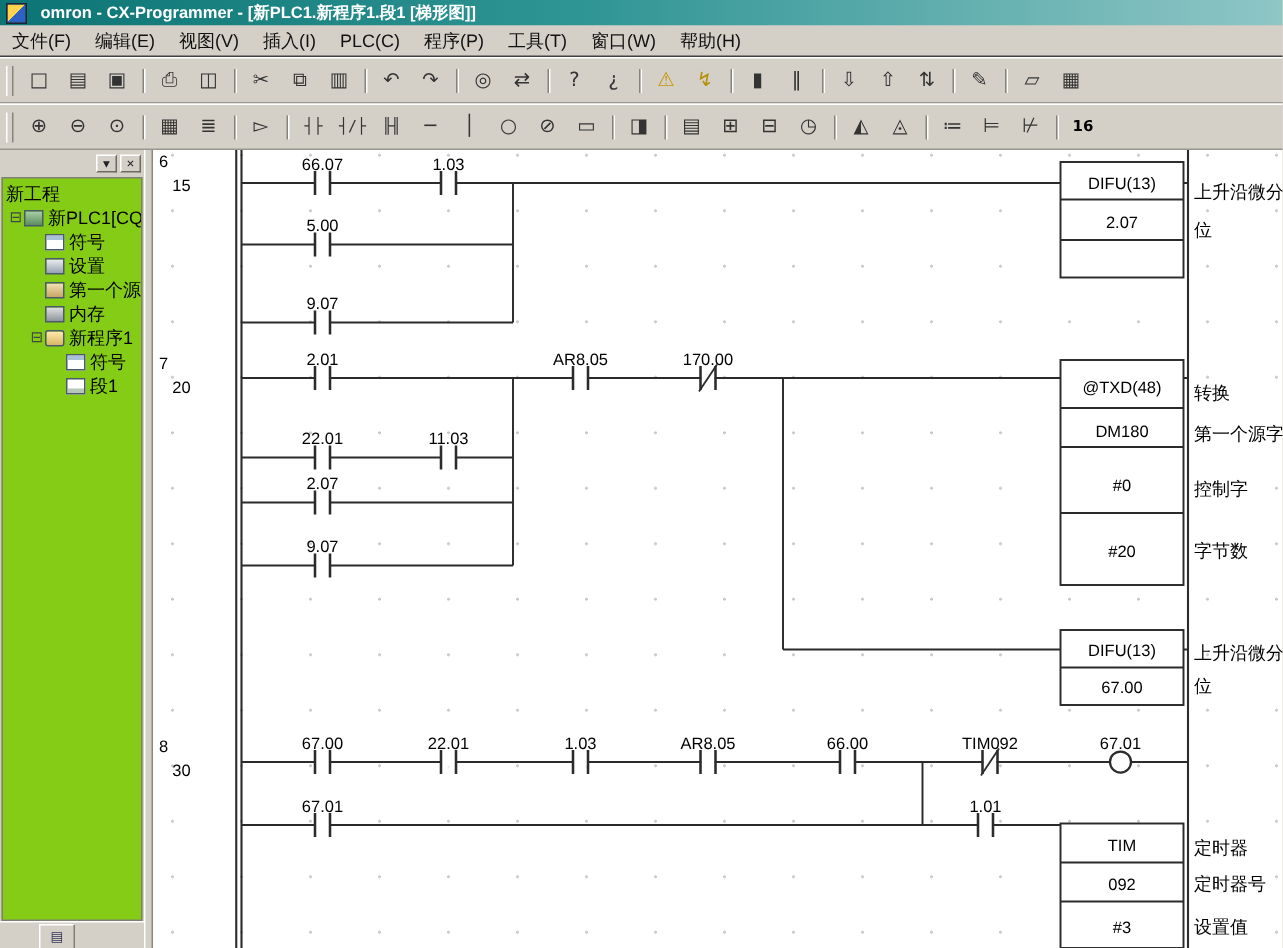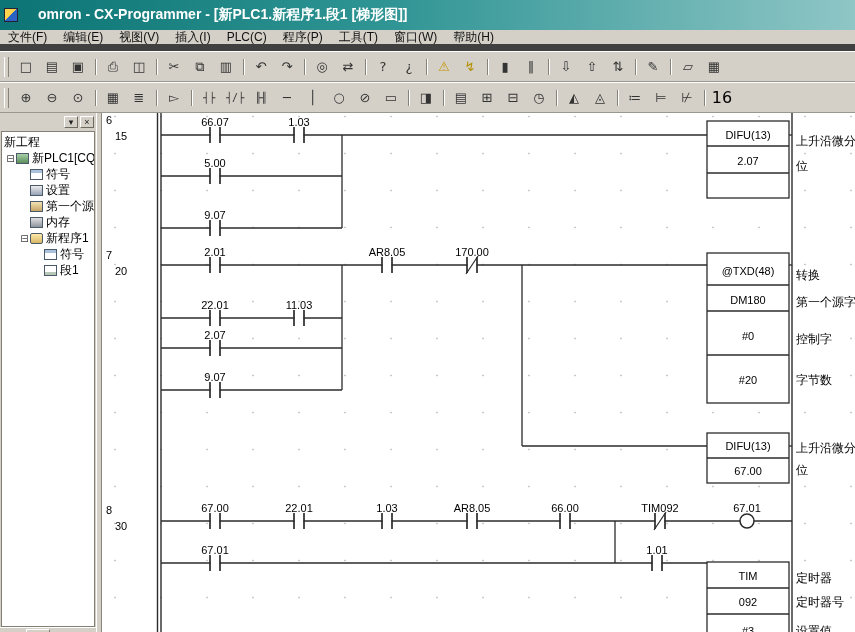--- a/index.html
+++ b/index.html
@@ -1,57 +1,57 @@
 <!DOCTYPE html>
 <html><head>
 <meta charset="utf-8">
 <style>
   html,body{margin:0;padding:0;}
   body{width:855px;height:632px;overflow:hidden;background:#d4d0c8;
        font-family:"Liberation Sans",sans-serif;-webkit-font-smoothing:none;}
   .app{position:relative;width:855px;height:632px;background:#d4d0c8;}
 
   
-  .titlebar{height:30px;display:flex;align-items:center;gap:20px;padding:0 4px;
+  .titlebar{height:17px;display:flex;align-items:center;gap:9px;padding:0 4px;
     background:linear-gradient(90deg,#0c7474 0%,#2f9494 45%,#8fc6c6 100%);
-    color:#fff;font-size:14px;font-weight:bold;white-space:nowrap;overflow:hidden;}
+    color:#fff;font-size:11px;font-weight:bold;white-space:nowrap;overflow:hidden;}
   .app-icon{width:12px;height:12px;flex:none;border:1px solid #223;
     background:linear-gradient(135deg,#ffd34d 0 50%,#2b62c4 50% 100%);}
 
   
   .menubar{height:21px;box-sizing:border-box;display:flex;align-items:center;
-    background:#d4d0c8;border-bottom:7px solid #404040;font-size:12px;color:#111;}
+    background:#d4d0c8;border-bottom:1px solid #404040;font-size:12px;color:#111;}
   .menu-item{padding:2px 8px;cursor:default;}
 
   
   .toolbar{height:31px;box-sizing:border-box;display:flex;align-items:center;
     background:#d4d0c8;border-top:1px solid #fff;border-bottom:1px solid #9a978f;
     padding-left:2px;overflow:hidden;}
   .grip{width:3px;height:20px;border-left:1px solid #fff;border-right:1px solid #868378;
     margin:0 4px 0 2px;flex:none;}
   .tbtn{width:26px;height:24px;flex:none;display:flex;align-items:center;justify-content:center;
     background:#d4d0c8;border:1px solid #d4d0c8;padding:0;cursor:default;position:relative;}
   .tbtn[data-sep="true"]{margin-left:9px;}
   .tbtn[data-sep="true"]::before{content:"";position:absolute;left:-6px;top:3px;bottom:3px;
     width:0;border-left:1px solid #868378;border-right:1px solid #fff;}
   .glyph{font-family:"DejaVu Sans",sans-serif;font-size:13px;color:#333;line-height:1;}
   .glyph[data-name="warning-triangle-icon"]{color:#c79400;}
   .glyph[data-name="lightning-icon"]{color:#b59000;}
-  .glyph[data-name="hex-display-icon"]{font-size:16px;font-weight:normal;color:#000;}
+  .glyph[data-name="hex-display-icon"]{font-size:10px;font-weight:bold;color:#000;}
   .glyph[data-name="contact-no-icon"],.glyph[data-name="contact-nc-icon"],
   .glyph[data-name="or-contact-icon"]{font-family:"DejaVu Sans Mono",monospace;font-size:10px;}
 
   
   .content{display:flex;height:532px;}
   .workspace{width:96px;flex:none;display:flex;flex-direction:column;background:#d4d0c8;}
   .ws-head{height:16px;flex:none;display:flex;justify-content:flex-end;align-items:center;
     gap:2px;padding:1px 2px;}
   .ws-btn{width:14px;height:12px;font-size:9px;line-height:9px;padding:0;color:#222;
     background:#d4d0c8;border:1px solid;border-color:#fff #6d6a60 #6d6a60 #fff;cursor:default;}
-  .tree{flex:1;background:#ffffff;border:1px solid #828075;margin:0 1px;overflow:hidden;
+  .tree{flex:1;background:#84cc16;border:1px solid #828075;margin:0 1px;overflow:hidden;
     font-size:12px;color:#000;padding-top:2px;}
   .tree-row{display:flex;align-items:center;height:16px;white-space:nowrap;cursor:default;}
   .tree-row[data-level="0"]{padding-left:2px;}
   .tree-row[data-level="1"]{padding-left:3px;}
   .tree-row[data-level="2"]{padding-left:17px;}
   .tree-row[data-level="3"]{padding-left:31px;}
   .exp{width:11px;flex:none;text-align:center;font-size:10px;color:#444;
        font-family:"DejaVu Sans",sans-serif;}
   .tree-icon{width:13px;height:11px;flex:none;margin-right:3px;border:1px solid #4a5a6a;
     background:#cfd8e0;box-sizing:border-box;}

